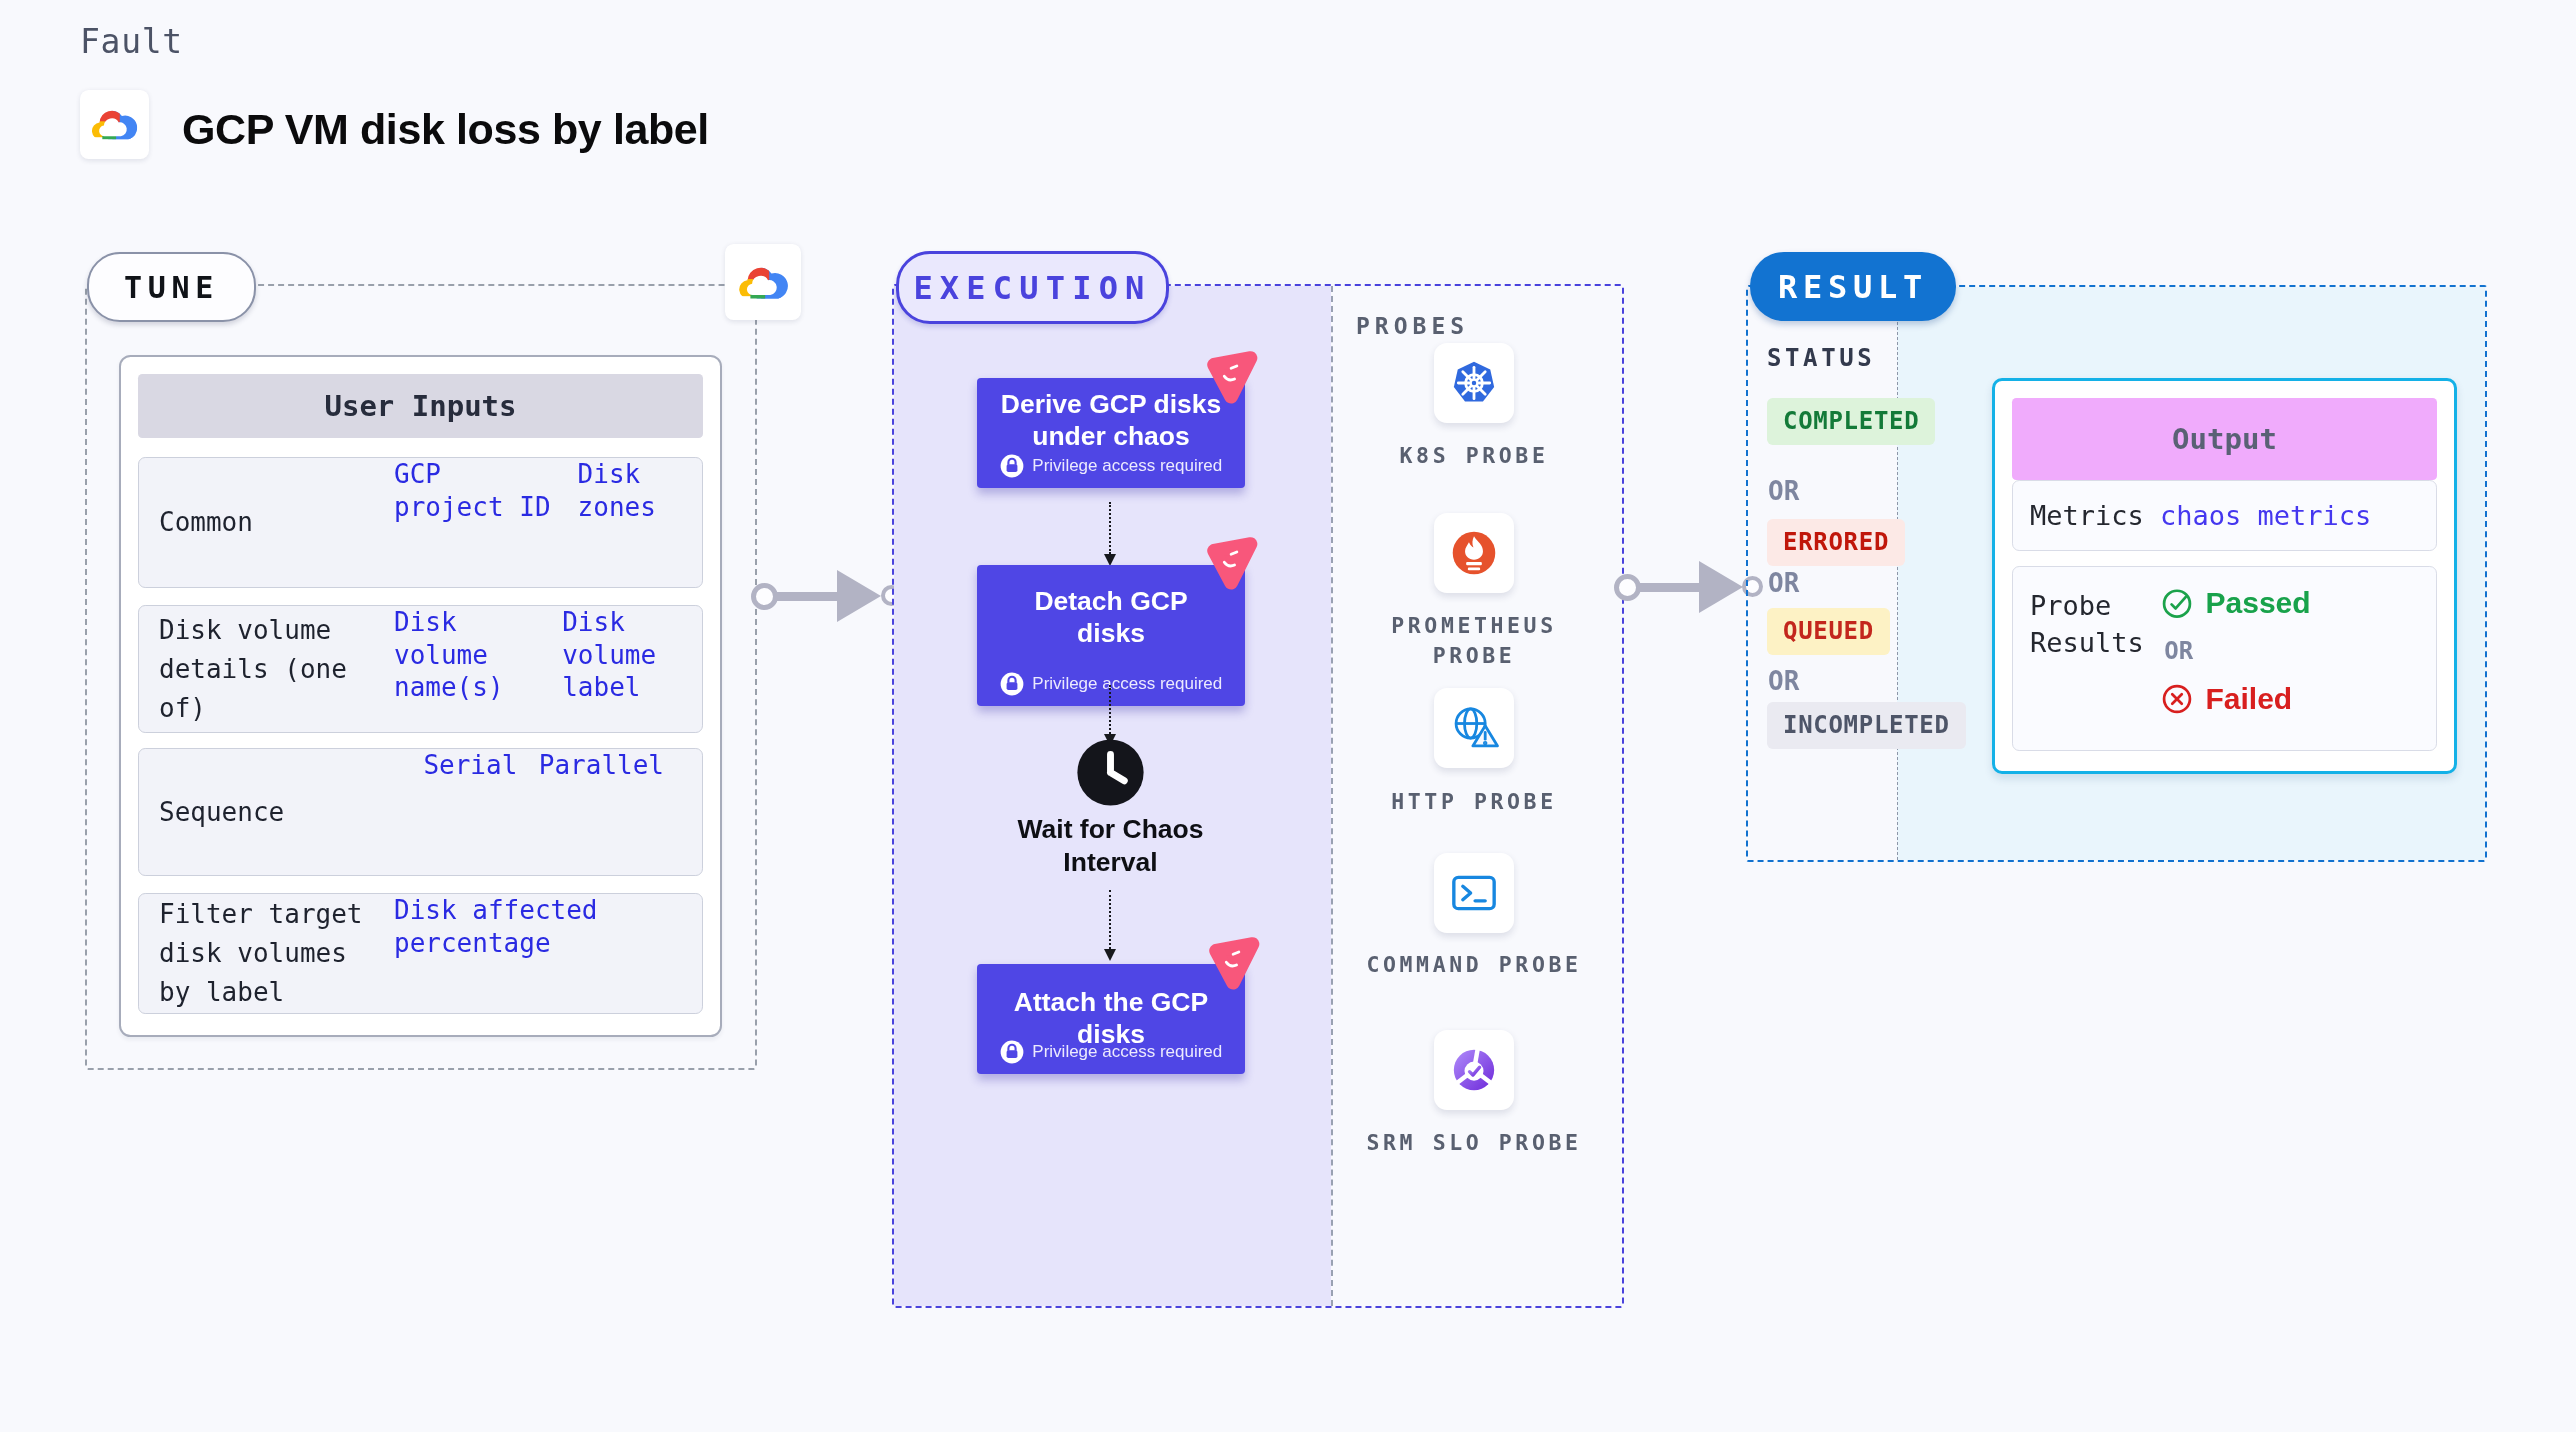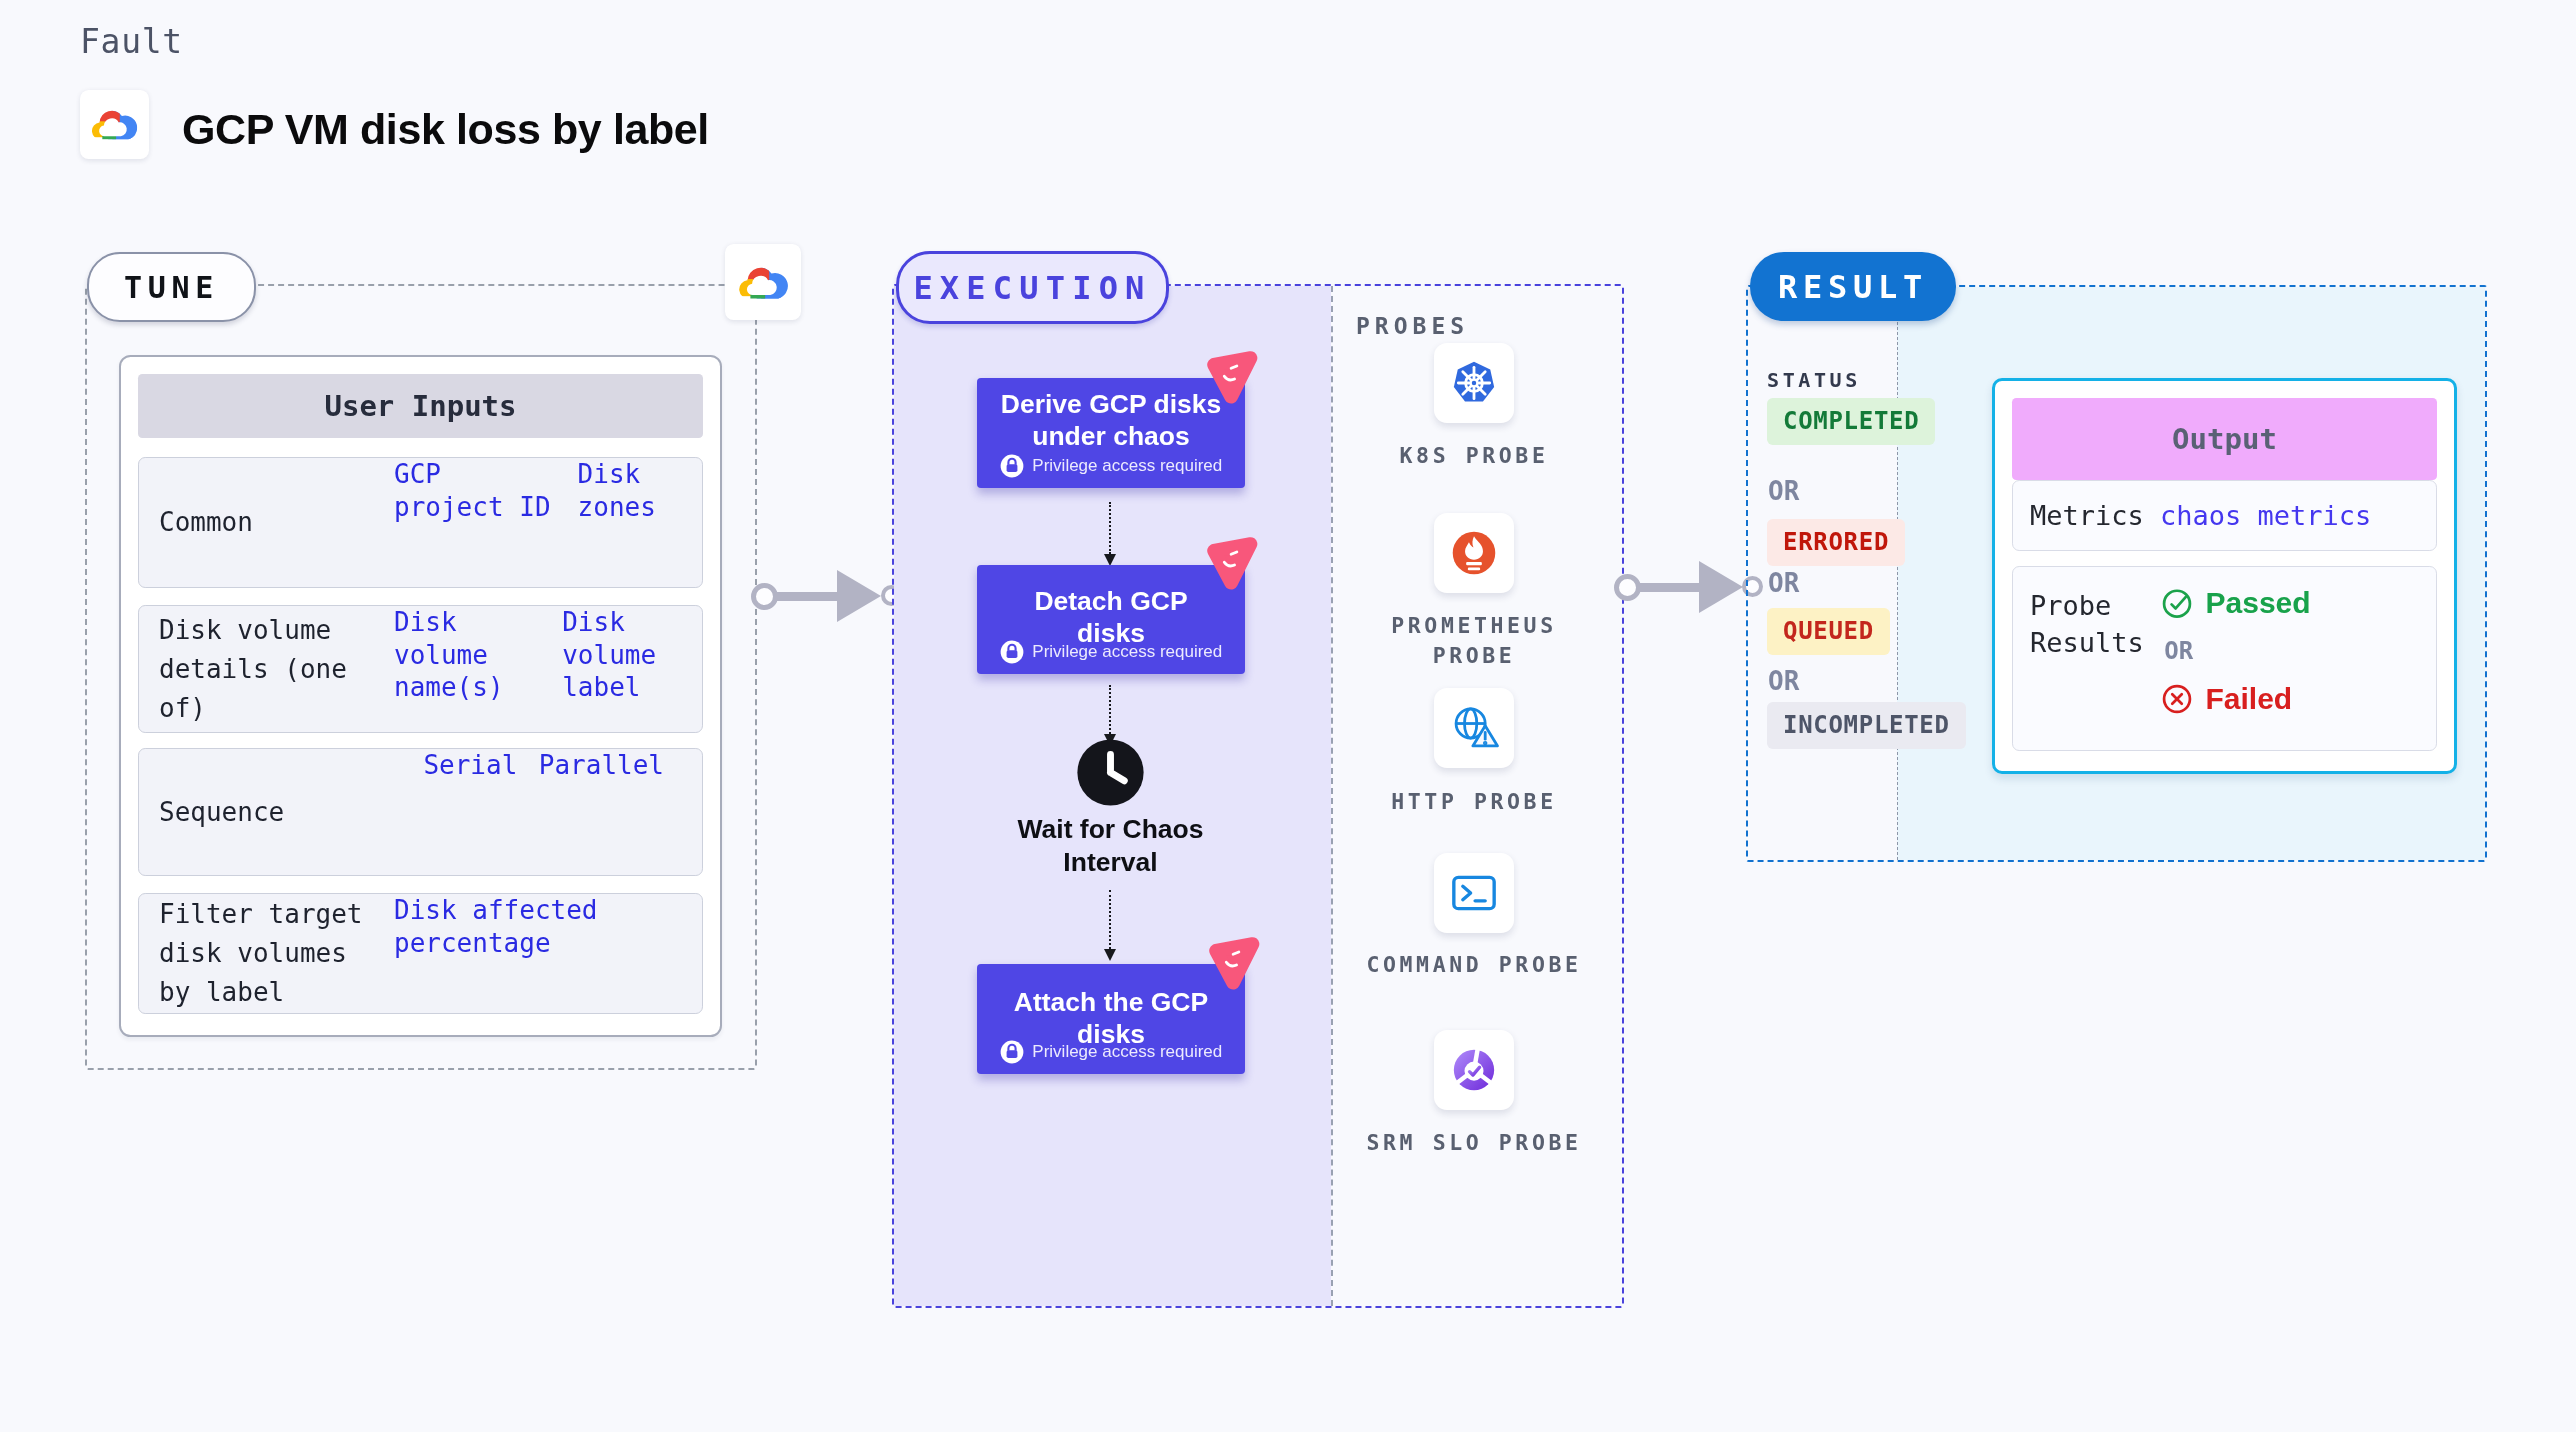--- a/index.html
+++ b/index.html
@@ -32,21 +32,21 @@
   .garrow .c-end{position:absolute;width:13px;height:13px;border:4.3px solid #b2b3c4;background:#fdfdff;border-radius:50%;top:14.3px;}
 
   
   .exec-box{position:absolute;left:892px;top:284px;width:728px;height:1020px;border:2.9px dashed #4a43dd;border-radius:2.9px;}
   .exec-fill{position:absolute;left:0;top:0;bottom:0;width:437px;background:#e6e4fb;}
   .exec-divider{position:absolute;left:437px;top:0;bottom:0;width:0;border-left:2.1px dashed #99a1b2;}
   .exec-pill{position:absolute;left:896px;top:251px;width:267px;height:67px;background:#eae8fd;border:3.6px solid #4a43dd;border-radius:34px;display:flex;align-items:center;justify-content:center;font-size:32px;font-weight:bold;color:#4a43dd;letter-spacing:7.2px;box-shadow:0 2.9px 5.7px rgba(40,40,160,.18);}
   .step-card{position:absolute;left:977px;width:268px;background:#4f46e5;border-radius:4px;box-shadow:0 5.7px 10px rgba(40,30,160,.28);text-align:center;}
   .step-card .t{color:#fff;font-weight:bold;font-size:26.5px;line-height:32px;padding:0 21.5px;}
   .card1{top:378px;height:110px;} .card1 .t{margin-top:10px;}
-  .card2{top:565px;height:109px;} .card2 .t{margin-top:20px;}
+  .card2{top:565px;height:141px;} .card2 .t{margin-top:20px;}
   .card3{top:964px;height:110px;} .card3 .t{margin-top:21.5px;}
   .priv{position:absolute;left:0;right:0;bottom:10px;display:flex;align-items:center;justify-content:center;gap:8.6px;}
   .priv svg{width:24px;height:24px;}
   .priv .pt{color:#eceafe;font-size:17px;}
   .litmus{position:absolute;width:60px;height:57px;}
   .li1{left:1200px;top:350px;} .li2{left:1200px;top:536px;} .li3{left:1202px;top:936px;}
   .dotarrow{position:absolute;left:1109px;width:0;border-left:2.9px dotted #17181d;}
   .dotarrow::after{content:"";position:absolute;bottom:-11.5px;left:-7.2px;border-left:6.4px solid transparent;border-right:6.4px solid transparent;border-top:12px solid #17181d;}
   .da1{top:502px;height:52px;} .da2{top:685px;height:49px;} .da3{top:890px;height:59px;}
   .clock-wrap{position:absolute;left:1076px;top:738px;width:69px;height:69px;}
@@ -58,21 +58,21 @@
   .probe-tile svg{width:56px;height:56px;}
   .pt0{top:343px;} .pt1{top:513px;} .pt2{top:688px;} .pt3{top:853px;} .pt4{top:1030px;}
   .probe-label{position:absolute;left:1352px;width:244px;text-align:center;font-size:21.5px;font-weight:600;letter-spacing:3.6px;color:#596070;line-height:30px;}
   .pl0{top:441px;} .pl1{top:611px;} .pl2{top:787px;} .pl3{top:950px;} .pl4{top:1128px;}
 
   
   .result-box{position:absolute;left:1746px;top:285px;width:737px;height:573px;border:2.9px dashed #1272cf;border-radius:2.9px;}
   .result-fill{position:absolute;left:149px;top:0;right:0;bottom:0;background:#e9f5fc;}
   .result-divider{position:absolute;left:149px;top:0;bottom:0;width:0;border-left:1.4px dashed #8d96a8;}
   .result-pill{position:absolute;left:1750px;top:252px;width:206px;height:69px;background:#1273d1;border-radius:34px;display:flex;align-items:center;justify-content:center;font-size:32px;font-weight:bold;color:#fff;letter-spacing:5.7px;box-shadow:0 3.6px 6.4px rgba(10,60,130,.25);}
-  .status-heading{position:absolute;left:1767px;top:368px;font-size:20px;font-weight:bold;letter-spacing:3.6px;color:#333a4d;}
+  .status-heading{position:absolute;left:1767px;top:344px;font-size:24px;font-weight:bold;letter-spacing:3.6px;color:#333a4d;}
   .badge{position:absolute;left:1767px;display:inline-block;padding:9.3px 16px;font-size:24px;font-weight:bold;border-radius:5.7px;letter-spacing:0.7px;}
   .b-success{background:#ddf3db;color:#137a38;}
   .b-error{background:#fce9e6;color:#c0170b;}
   .b-warning{background:#fdf2c5;color:#c3271d;}
   .b-muted{background:#eaeaf1;color:#4e5568;}
   .or-tag{position:absolute;left:1768px;font-size:26px;font-weight:600;color:#7e86a0;}
   .bp0{top:398px;} .op1{top:476px;} .bp2{top:519px;} .op3{top:568px;} .bp4{top:608px;} .op5{top:666px;} .bp6{top:702px;}
 
   .output-card{position:absolute;left:1992px;top:378px;width:459px;height:390px;background:#fff;border:3.6px solid #14b1e7;border-radius:10px;box-shadow:0 4.3px 8.6px rgba(0,60,110,.12);}
   .out-header{position:absolute;left:17px;top:17px;right:17px;height:82px;background:#f0abfc;border-radius:4.3px;display:flex;align-items:center;justify-content:center;font-size:29px;font-weight:600;color:#5a6175;}

